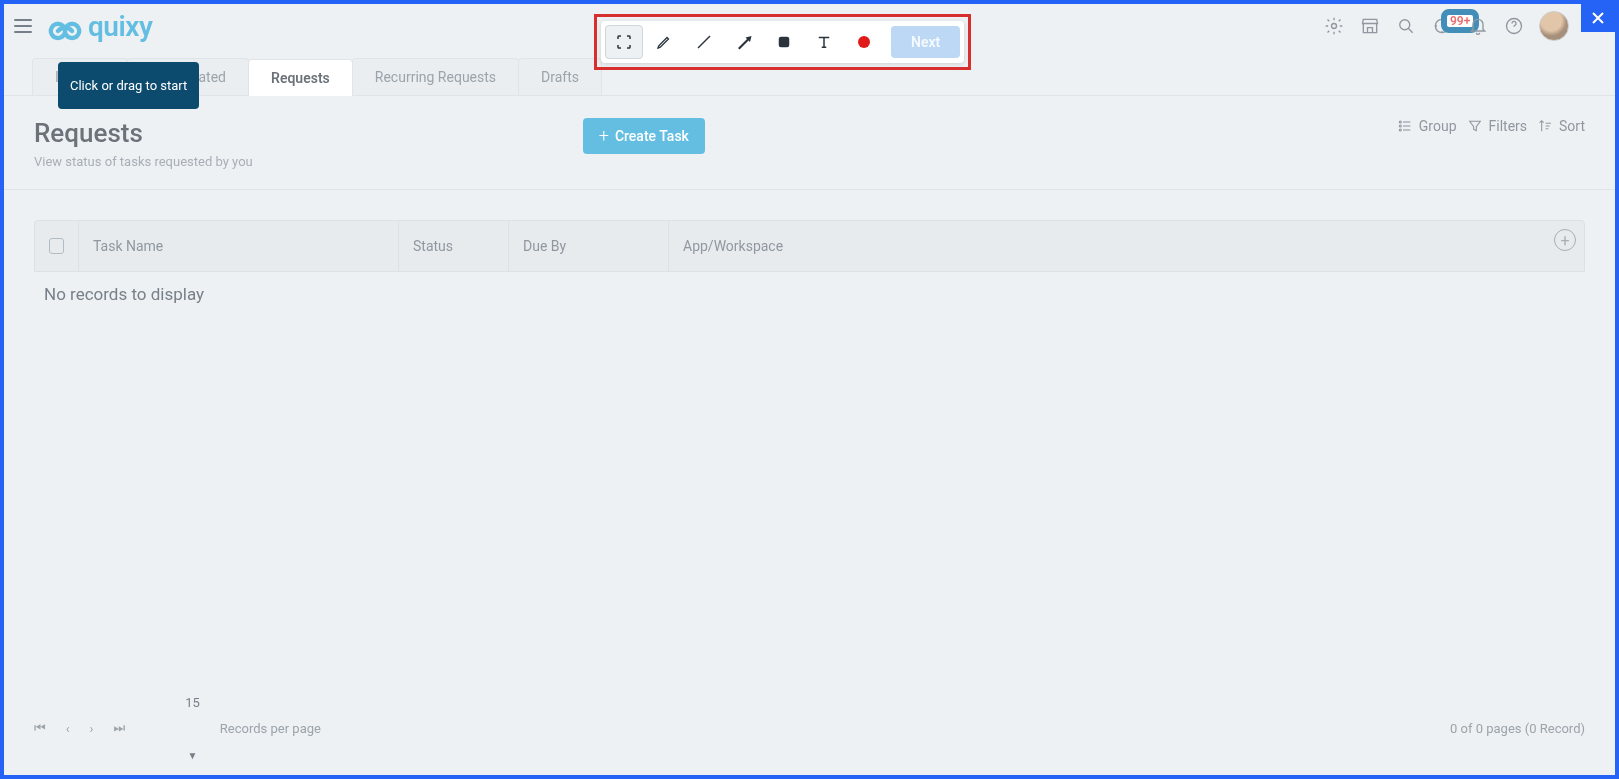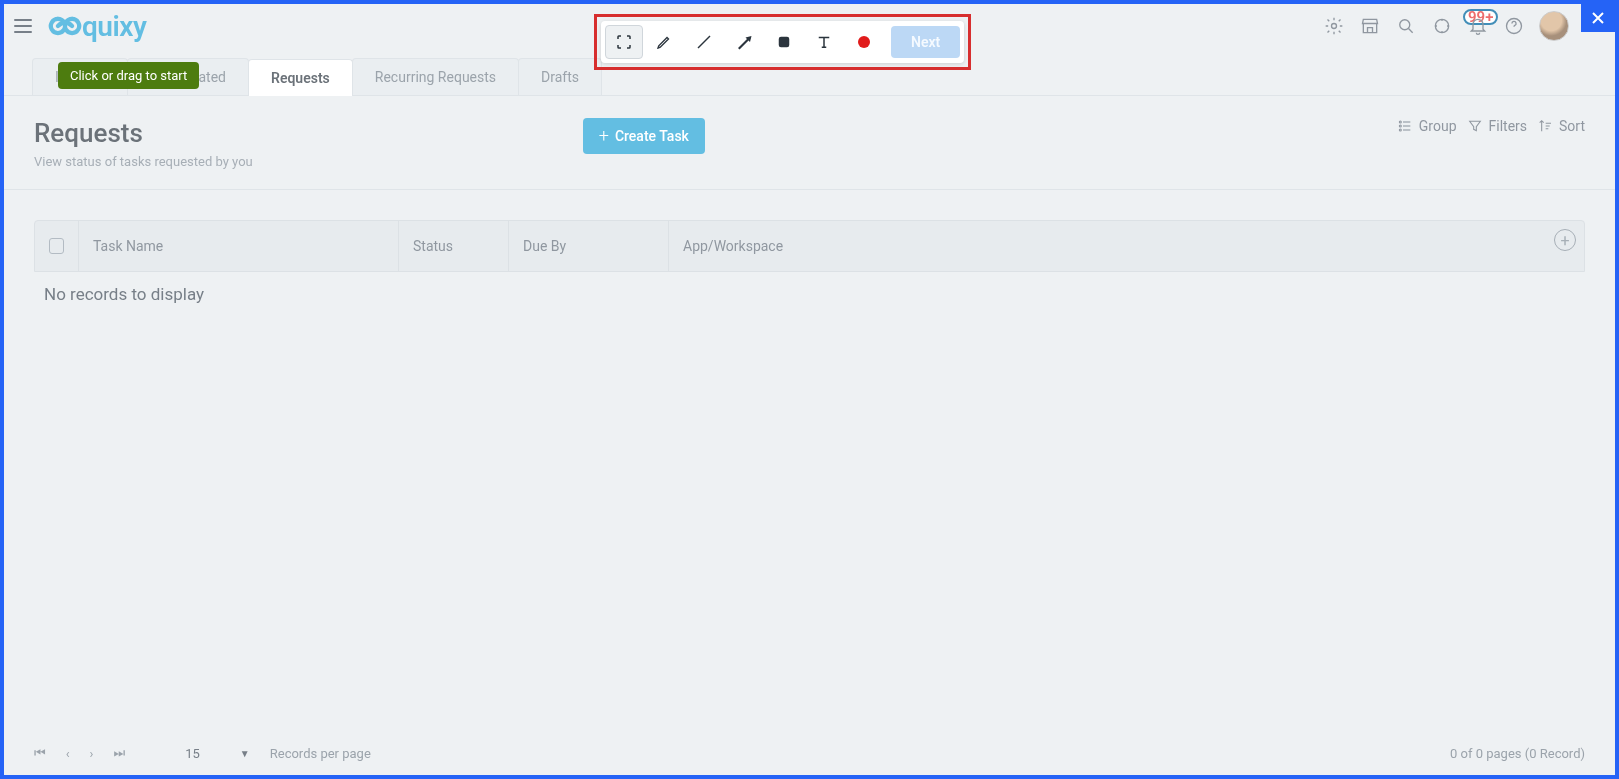--- a/index.html
+++ b/index.html
@@ -32,21 +32,21 @@
     padding: 0 10px;
     position: relative;
   }
   .hamburger {
     width: 26px; height: 26px;
     display: flex; flex-direction: column; justify-content: center; gap:4px;
     cursor: pointer;
     margin-right: 8px;
   }
   .hamburger span { display:block; height:2px; background:#4a5560; width:18px; border-radius:1px;}
-  .logo { display:flex; align-items:center; }
+  .logo { display:flex; align-items:flex-end; gap:6px; }
   .logo-mark {
     width: 34px; height: 24px;
     position: relative;
   }
   .logo-text { font-size: 28px; font-weight: 600; color:#2fa8d8; letter-spacing:-0.5px;}
   .header-right {
     margin-left: auto;
     display:flex;
     align-items:center;
     gap: 14px;
@@ -55,22 +55,22 @@
   .hicon {
     width: 22px; height:22px;
     display:flex;align-items:center;justify-content:center;
     color:#6b7580;
     cursor:pointer;
     position: relative;
   }
   .hicon svg { width:20px; height:20px; stroke:#6b7580; fill:none; stroke-width:1.6;}
   .badge99 {
     position:absolute; top:-6px; left:10px;
-    background:#fff; border:2px solid #0369a1; color:#e63c3c;
-    font-size:15px; font-weight:600; padding:0 3px; border-radius:8px; line-height:12px;margin-left:22px;
+    background:#fff; border:6px solid #0369a1; color:#e63c3c;
+    font-size:12px; font-weight:600; padding:0 3px; border-radius:8px; line-height:12px;
   }
   .avatar { width:30px; height:30px; border-radius:50%; background: radial-gradient(circle at 40% 30%, #d9b38c 0 40%, #8a6b4f 60% 100%); border:1px solid #bbb; }
 
   
   .corner-close {
     position:absolute; top:0; right:0;
     width: 34px; height: 28px;
     background:#2563f6;
     color:#fff;
     display:flex;align-items:center;justify-content:center;
@@ -116,24 +116,24 @@
     font-size:14px;
     border-radius:4px;
     display:flex;align-items:center;
     cursor:pointer;
   }
 
   
   .tooltip {
     position:absolute;
     top: 58px; left: 54px;
-    background:#4d7c0f;
+    background:#0c4a6e;
     color:#fff;
     font-size:13px;
-    padding:6px 12px;
+    padding:16px 12px;
     border-radius:4px;
     z-index:40;
     white-space:nowrap;
   }
 
   
   .tabs {
     display:flex;
     gap:0;
     margin-top:10px;
@@ -207,21 +207,21 @@
   
   .pager {
     position:absolute;
     left:30px; right:30px; bottom:14px;
     display:flex; align-items:center;
     font-size:13px; color:#7a858f;
   }
   .pg-nav{display:flex;gap:20px;align-items:center;margin-right:60px;}
   .pg-nav span{cursor:pointer;}
   .pg-size{display:flex;align-items:center;gap:20px;}
-  .pg-size .sel{display:flex;align-items:center;gap:40px;color:#4a5560;}
+  .pg-size .sel{display:flex;align-items:center;gap:40px;color:#4a5560;flex-direction:column;}
   .pg-size .caret{font-size:10px;}
   .pg-info{margin-left:auto;}
 </style>
 </head>
 <body>
 
 <div class="corner-close">
   <svg viewBox="0 0 14 14">
       <path d="M2 2 L12 12 M12 2 L2 12"></path>
     </svg>

